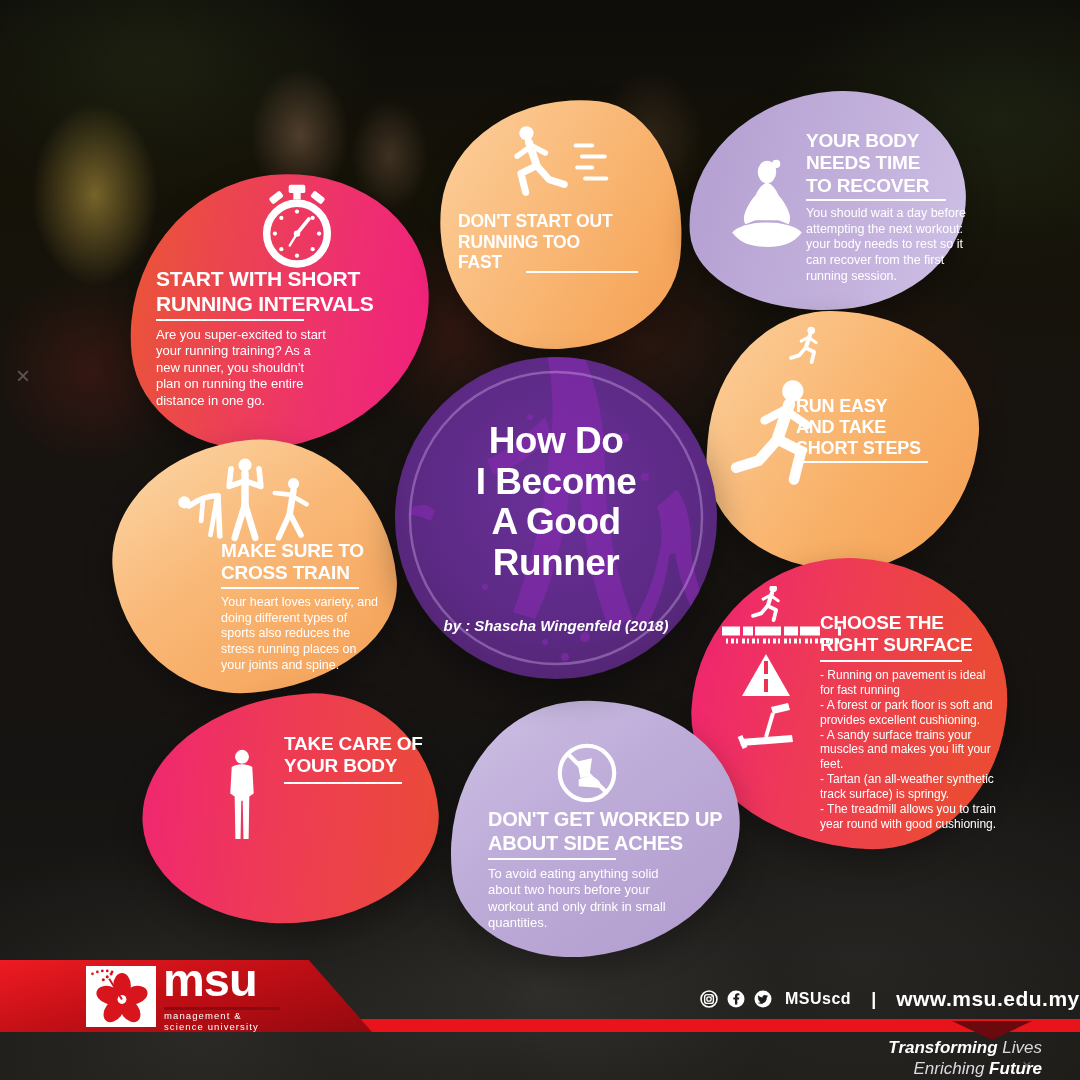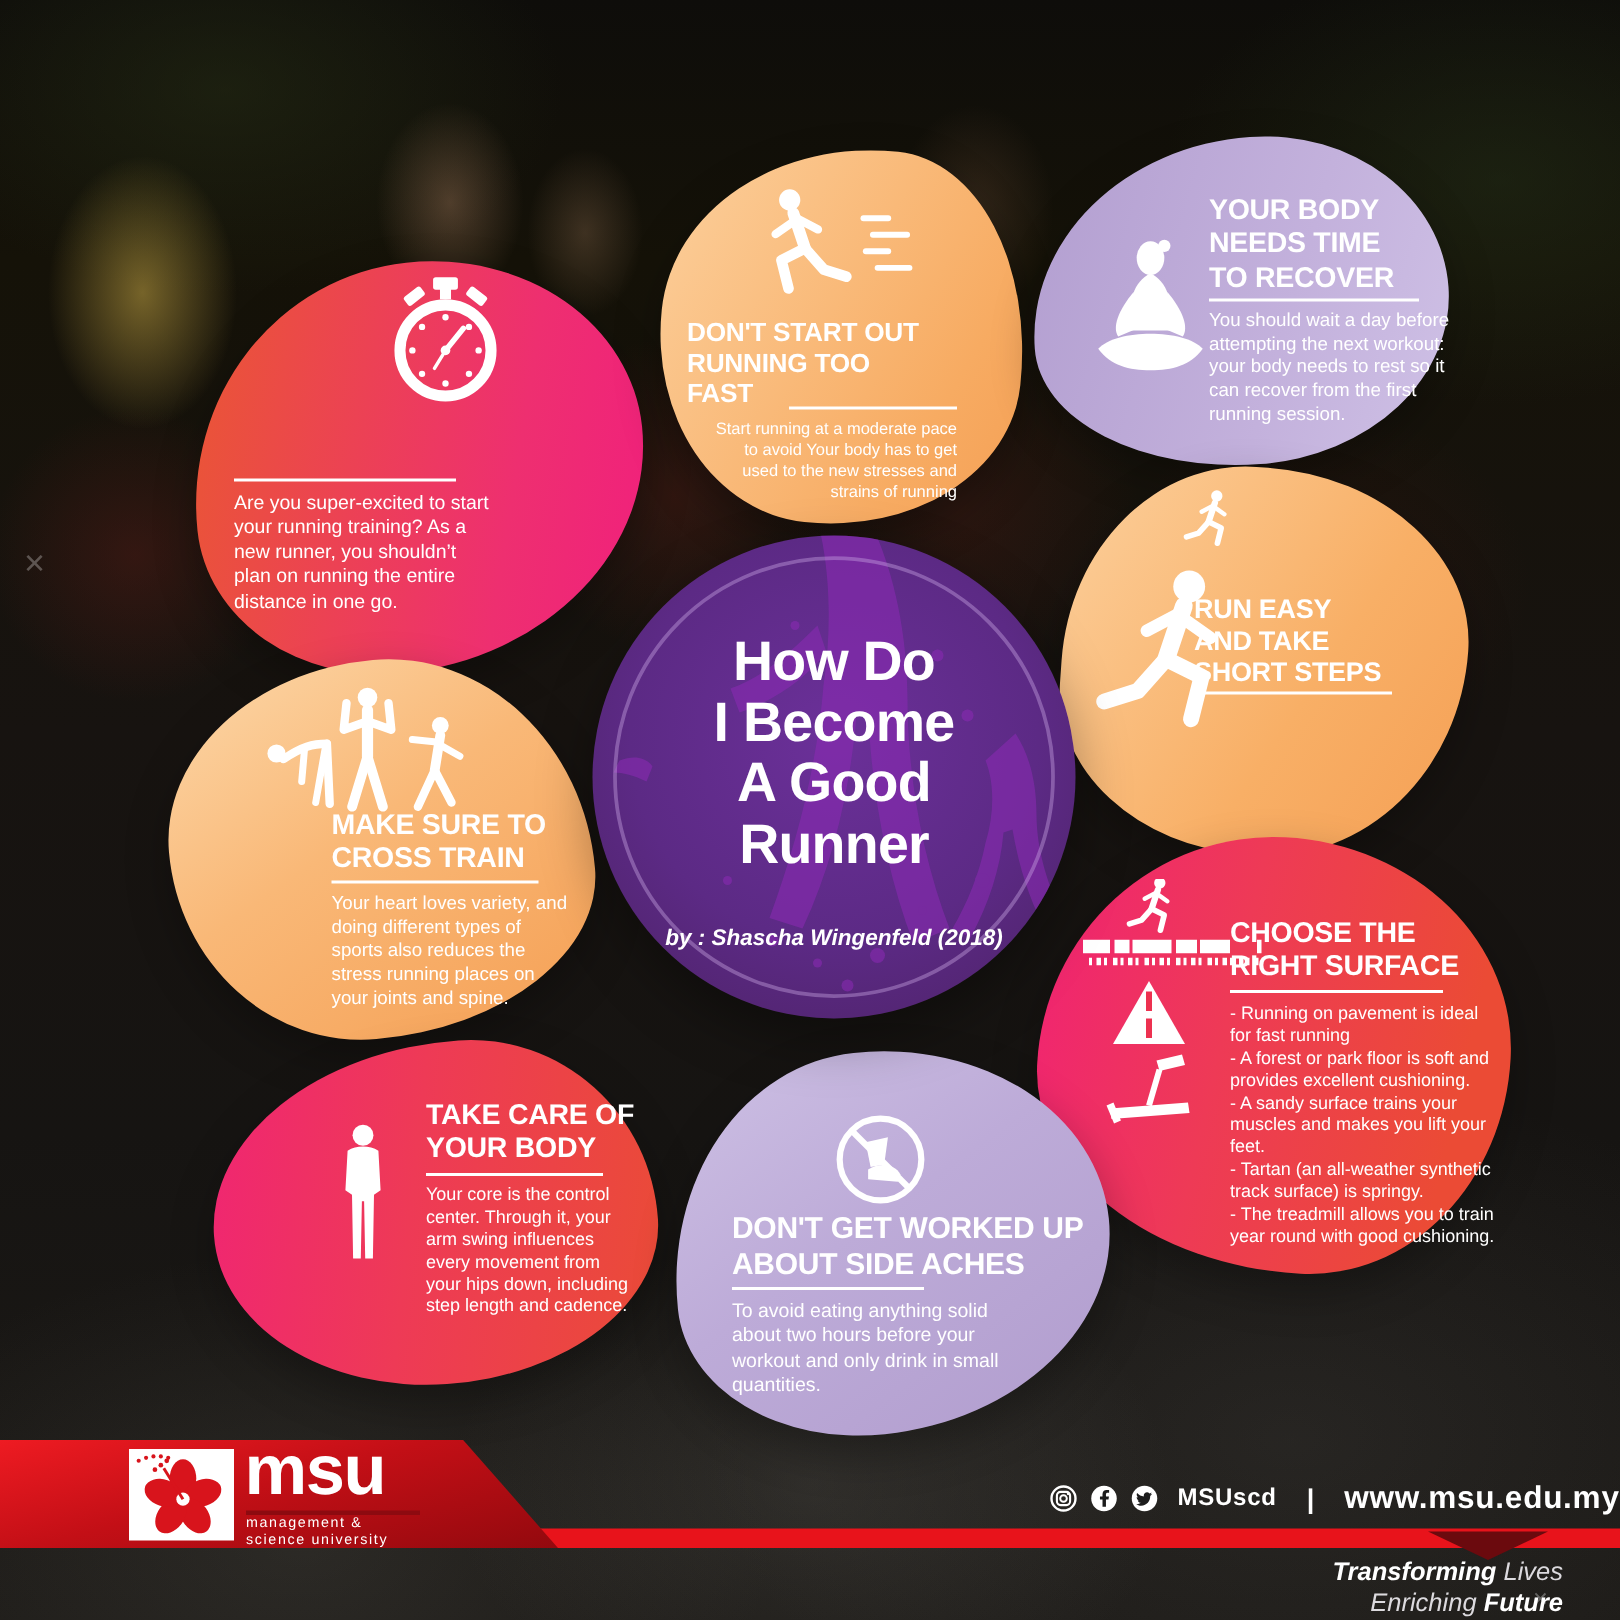--- a/index.html
+++ b/index.html
@@ -161,40 +161,41 @@
       <circle cx="50" cy="79" r="2.3" fill="#fff"></circle>
         <circle cx="33" cy="72" r="2.3" fill="#fff"></circle>
       <circle cx="26" cy="55" r="2.3" fill="#fff"></circle>
         <circle cx="33" cy="38" r="2.3" fill="#fff"></circle>
       <circle cx="50" cy="31" r="2.3" fill="#fff"></circle>
         <circle cx="67" cy="38" r="2.3" fill="#fff"></circle>
       <path d="M50,55 L63,39" stroke="#fff" stroke-width="4" stroke-linecap="round"></path>
       <path d="M50,55 L42,68" stroke="#fff" stroke-width="2.5" stroke-linecap="round"></path>
       <circle cx="50" cy="55" r="3.5" fill="#fff"></circle>
     </svg>
+    <h2 class="title">START WITH SHORT
+RUNNING INTERVALS</h2>
     <div class="rule"></div>
     <p class="body">Are you super-excited to start your running training? As a new runner, you shouldn’t plan on running the entire distance in one go.</p>
   </div>
 
   <div class="card c2">
     <div class="shape"></div>
     <svg class="icon" viewBox="0 0 150 100">
       <g transform="translate(100,0) scale(-1,1)">
           <use href="#sym-runner" width="100" height="100"></use>
         </g>
       <rect x="100" y="24" width="26" height="5" rx="2.5" fill="#fff"></rect>
       <rect x="108" y="38" width="34" height="5" rx="2.5" fill="#fff"></rect>
       <rect x="102" y="52" width="24" height="5" rx="2.5" fill="#fff"></rect>
       <rect x="112" y="66" width="32" height="5" rx="2.5" fill="#fff"></rect>
     </svg>
     <h2 class="title">DON'T START OUT
 RUNNING TOO
 FAST</h2>
     <div class="rule"></div>
-    <p class="body">Start running at a moderate pace to avoid Your body has to get used to the new stresses and strains of running</p>
   </div>
 
   <div class="card c3">
     <div class="shape"></div>
     <svg class="icon" viewBox="0 0 80 100">
       <ellipse cx="40" cy="13" rx="9" ry="11" fill="#fff"></ellipse>
       <circle cx="49" cy="5" r="4" fill="#fff"></circle>
       <path d="M40,23 C29,28 25,42 26,60 L54,60 C55,42 51,28 40,23 Z" fill="#fff"></path>
       <path d="M29,35 C19,47 15,58 19,64 L31,59 Z" fill="#fff"></path>
       <path d="M51,35 C61,47 65,58 61,64 L49,59 Z" fill="#fff"></path>
@@ -277,21 +278,20 @@
 
   <div class="card c7">
     <div class="shape"></div>
     <svg class="icon" viewBox="0 0 60 135">
       <circle cx="30" cy="10" r="9.5" fill="#fff"></circle>
       <path d="M16,24 C24,19 36,19 44,24 L46,60 L40,64 L39,122 L32,122 L31,70 L29,70 L28,122 L21,122 L20,64 L14,60 Z" fill="#fff"></path>
     </svg>
     <h2 class="title">TAKE CARE OF
 YOUR BODY</h2>
     <div class="rule"></div>
-    <p class="body">Your core is the control center. Through it, your arm swing influences every movement from your hips down, including step length and cadence.</p>
   </div>
 
   <div class="card c8">
     <div class="shape"></div>
     <svg class="icon" viewBox="0 0 80 80">
       <circle cx="40" cy="40" r="33" fill="none" stroke="#fff" stroke-width="5"></circle>
       <path d="M28,26 L46,22 L43,44 L32,46 Z" fill="#fff"></path>
       <path d="M30,48 C40,42 52,44 56,52 L54,58 L30,56 Z" fill="#fff"></path>
       <line x1="17" y1="17" x2="63" y2="63" stroke="#fff" stroke-width="5"></line>
     </svg>

